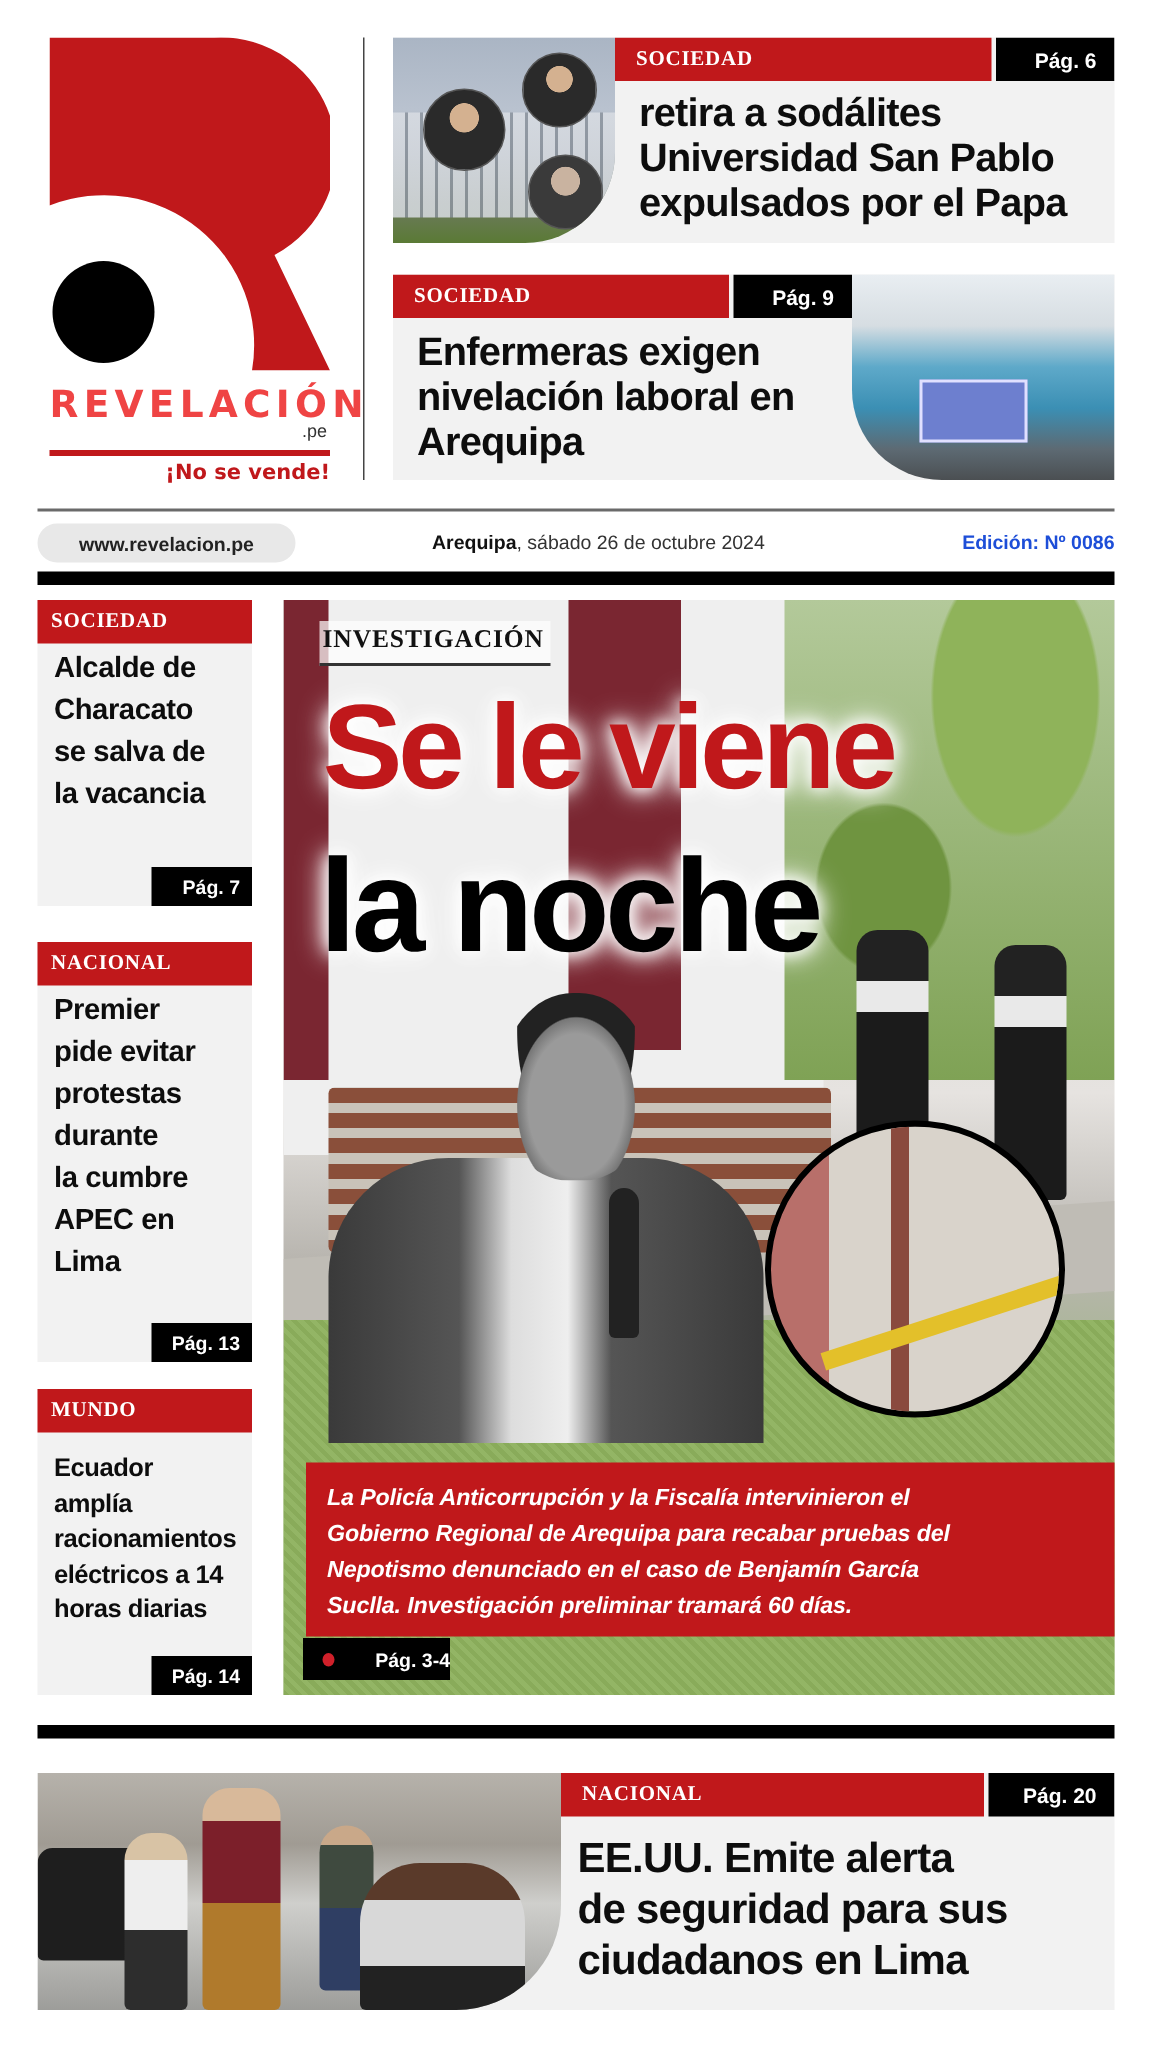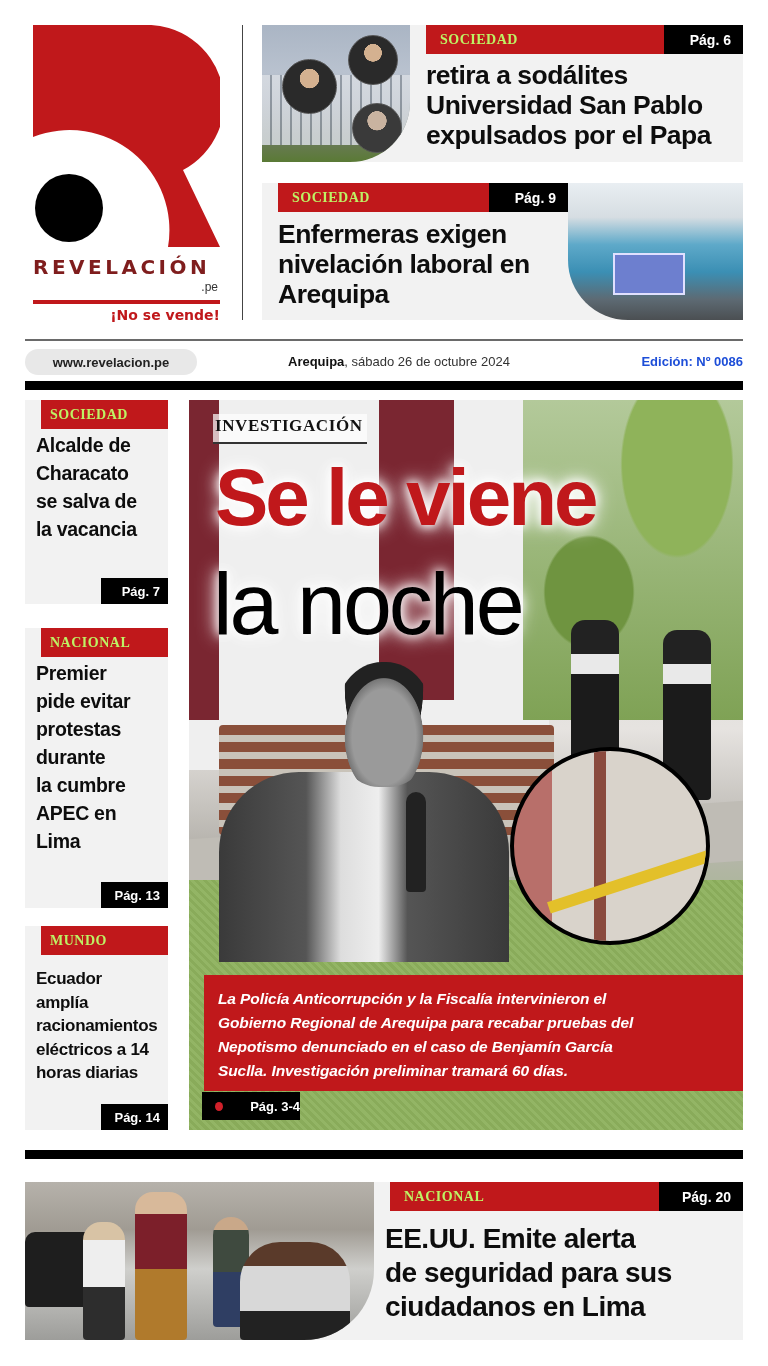--- a/index.html
+++ b/index.html
@@ -3,32 +3,32 @@
 <meta charset="utf-8">
 <style>
   * { box-sizing: border-box; margin: 0; padding: 0; }
   html, body { width: 768px; height: 1366px; background: #ffffff; overflow: hidden; }
   body { position: relative; font-family: "Liberation Sans", "DejaVu Sans", sans-serif; color: #111; }
   .abs { position: absolute; }
 
   
   .logo { left: 33px; top: 25px; width: 187px; height: 300px; }
   .logo-r { left: 0; top: 0; width: 187px; height: 222px; }
-  .brand-name { left: 0; top: 230px; width: 187px; font-family: "DejaVu Sans", sans-serif; font-weight: bold; font-size: 20px; letter-spacing: 3.5px; color: #7f1d1d; white-space: nowrap; }
+  .brand-name { left: 0; top: 230px; width: 187px; font-family: "DejaVu Sans", sans-serif; font-weight: bold; font-size: 25px; letter-spacing: 3.5px; color: #ef4444; white-space: nowrap; }
   .brand-tld { right: 2px; top: 255px; font-size: 12px; color: #333; }
   .brand-bar { left: 0; top: 275px; width: 187px; height: 4px; background: #c0181b; }
   .brand-slogan { right: 0; top: 282px; font-family: "DejaVu Sans", sans-serif; font-weight: bold; font-size: 14px; color: #c0181b; white-space: nowrap; }
   .logo-divider { left: 242px; top: 25px; width: 1px; height: 295px; background: #444; }
 
   
   .top-story { background: #f2f2f2; overflow: hidden; }
   .story1 { left: 262px; top: 25px; width: 481px; height: 137px; }
   .story2 { left: 262px; top: 183px; width: 481px; height: 137px; }
 
-  .cat-bar { height: 29px; background: #c0181b; color: #bef264; font-family: "Liberation Serif", "DejaVu Serif", serif; font-weight: bold; font-size: 14px; letter-spacing: 0.5px; display: flex; align-items: center; padding-left: 14px; margin-left: 16px; }
+  .cat-bar { height: 29px; background: #c0181b; color: #ffffff; font-family: "Liberation Serif", "DejaVu Serif", serif; font-weight: bold; font-size: 14px; letter-spacing: 0.5px; display: flex; align-items: center; padding-left: 14px; }
   .page-tag { height: 29px; background: #000; color: #fff; font-weight: bold; font-size: 14px; display: flex; align-items: center; justify-content: flex-end; padding-right: 12px; }
   .headline { font-weight: bold; color: #0d0d0d; letter-spacing: -0.5px; }
 
   .photo-uni { left: 0; top: 0; width: 148px; height: 137px; border-bottom-right-radius: 60px; overflow: hidden;
     background: linear-gradient(180deg, #aab5c4 0%, #b9c2cf 35%, #9aa3ad 55%, #6f7a62 80%, #5a7a35 100%); }
   .photo-uni .bldg { position: absolute; left: 0; top: 50px; width: 148px; height: 70px;
     background: repeating-linear-gradient(90deg, #d9dde3 0 8px, #8c949e 8px 10px); opacity: 0.85; }
   .portrait { position: absolute; border-radius: 50%; overflow: hidden; border: 1px solid #555;
     background: radial-gradient(circle at 50% 35%, #d4b190 0 22%, #2a2a2a 23% 100%); }
 
@@ -65,21 +65,21 @@
                 linear-gradient(180deg, #b3c99a 0%, #7fa255 100%); }
   .main .walkway { position: absolute; left: 0; top: 420px; width: 554px; height: 60px; background: #bfbcb5; transform: skewY(-4deg); }
   .main .bench { position: absolute; left: 30px; top: 325px; width: 335px; height: 110px;
     background: repeating-linear-gradient(180deg, #8a4f3a 0 10px, #c9c3b9 10px 17px); border-radius: 4px; }
   .main .grass { position: absolute; left: 0; top: 480px; width: 554px; height: 250px;
     background: repeating-linear-gradient(45deg, #89ab5a 0 3px, #93b565 3px 6px); }
 
   .kicker { left: 24px; top: 14px; font-family: "Liberation Serif", "DejaVu Serif", serif; font-weight: bold; font-size: 17px; color: #111; letter-spacing: 0.6px; padding: 2px 4px 6px 2px; background: rgba(255,255,255,0.7); border-bottom: 2px solid #333; }
   .title-red { left: 26px; top: 58px; font-weight: bold; font-size: 80px; line-height: 1; color: #c0181b; letter-spacing: -3px; white-space: nowrap;
     text-shadow: 0 0 10px #fff, 0 0 16px #fff, 0 0 22px rgba(255,255,255,0.9); }
-  .title-black { left: 24px; top: 160px; font-weight: normal; font-size: 88px; line-height: 1; color: #000; letter-spacing: -3px; white-space: nowrap;
+  .title-black { left: 24px; top: 160px; font-weight: bold; font-size: 88px; line-height: 1; color: #000; letter-spacing: -3px; white-space: nowrap;
     text-shadow: 0 0 10px #fff, 0 0 16px #fff, 0 0 22px rgba(255,255,255,0.9); }
 
   .person { left: 30px; top: 262px; width: 290px; height: 300px; }
   .person .head { position: absolute; left: 115px; top: 0; width: 100px; height: 125px; border-radius: 48% 48% 45% 45%;
     background: radial-gradient(ellipse at 50% 60%, #9a9a9a 0 45%, #777 55%, transparent 56%), radial-gradient(ellipse at 50% 20%, #222 0 55%, transparent 56%); }
   .person .body { position: absolute; left: 0; top: 110px; width: 290px; height: 190px; background: linear-gradient(90deg, #3a3a3a 0%, #555 30%, #ddd 42%, #eee 55%, #555 65%, #3a3a3a 100%); border-radius: 80px 80px 0 0; }
   .person .mic { position: absolute; left: 187px; top: 130px; width: 20px; height: 100px; background: #222; border-radius: 10px 10px 4px 4px; }
 
   .inset { left: 321px; top: 347px; width: 200px; height: 198px; border-radius: 50%; border: 4px solid #000; overflow: hidden;
     background: linear-gradient(90deg, #b86f6a 0 20%, #d9d3cb 20% 100%); }

